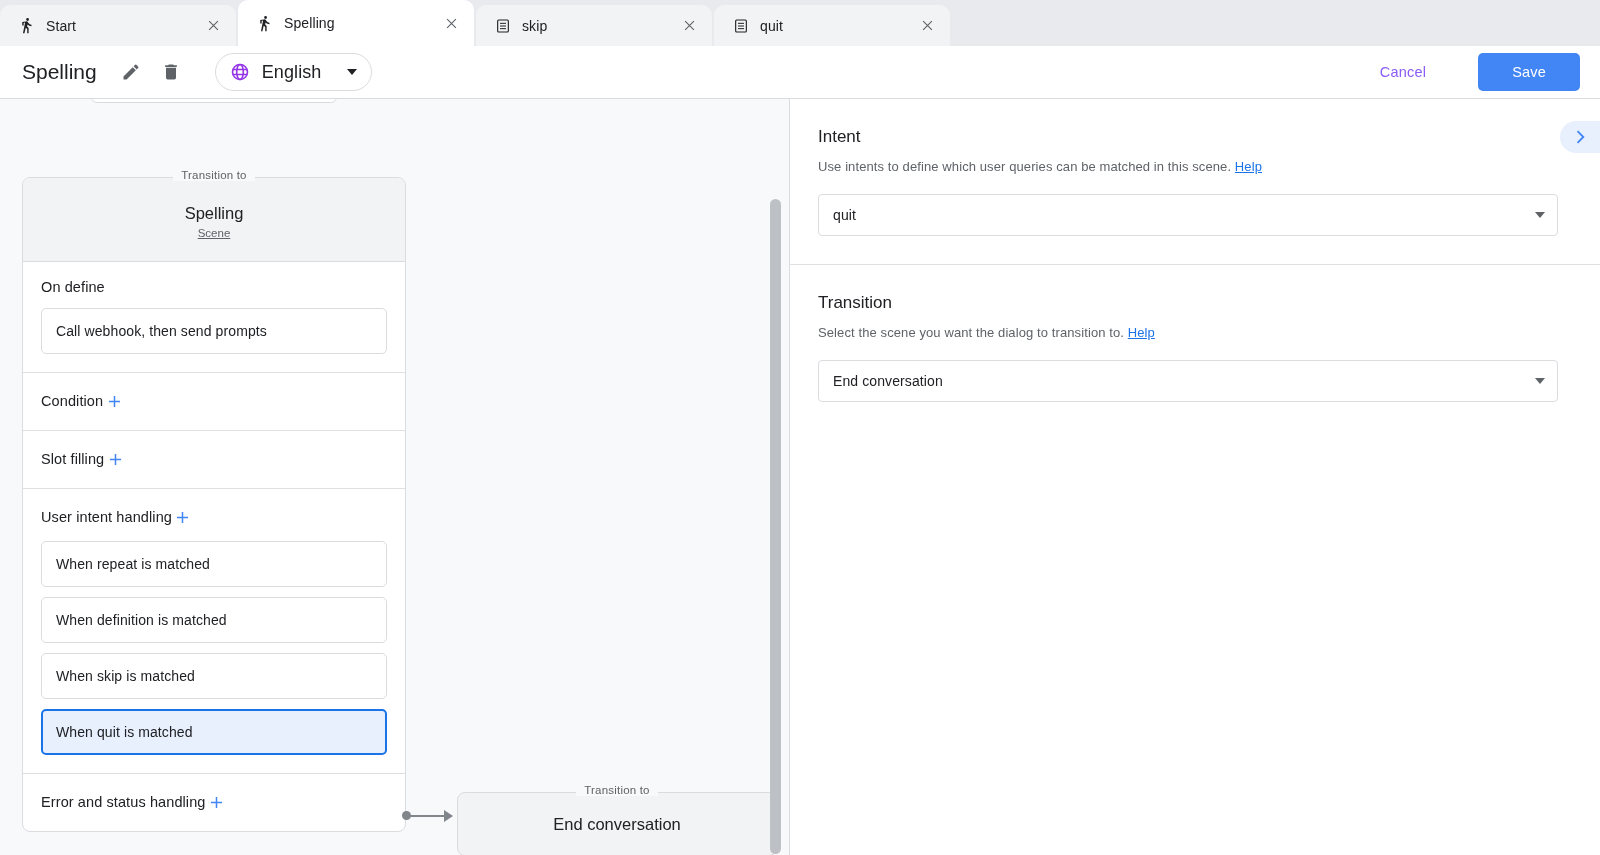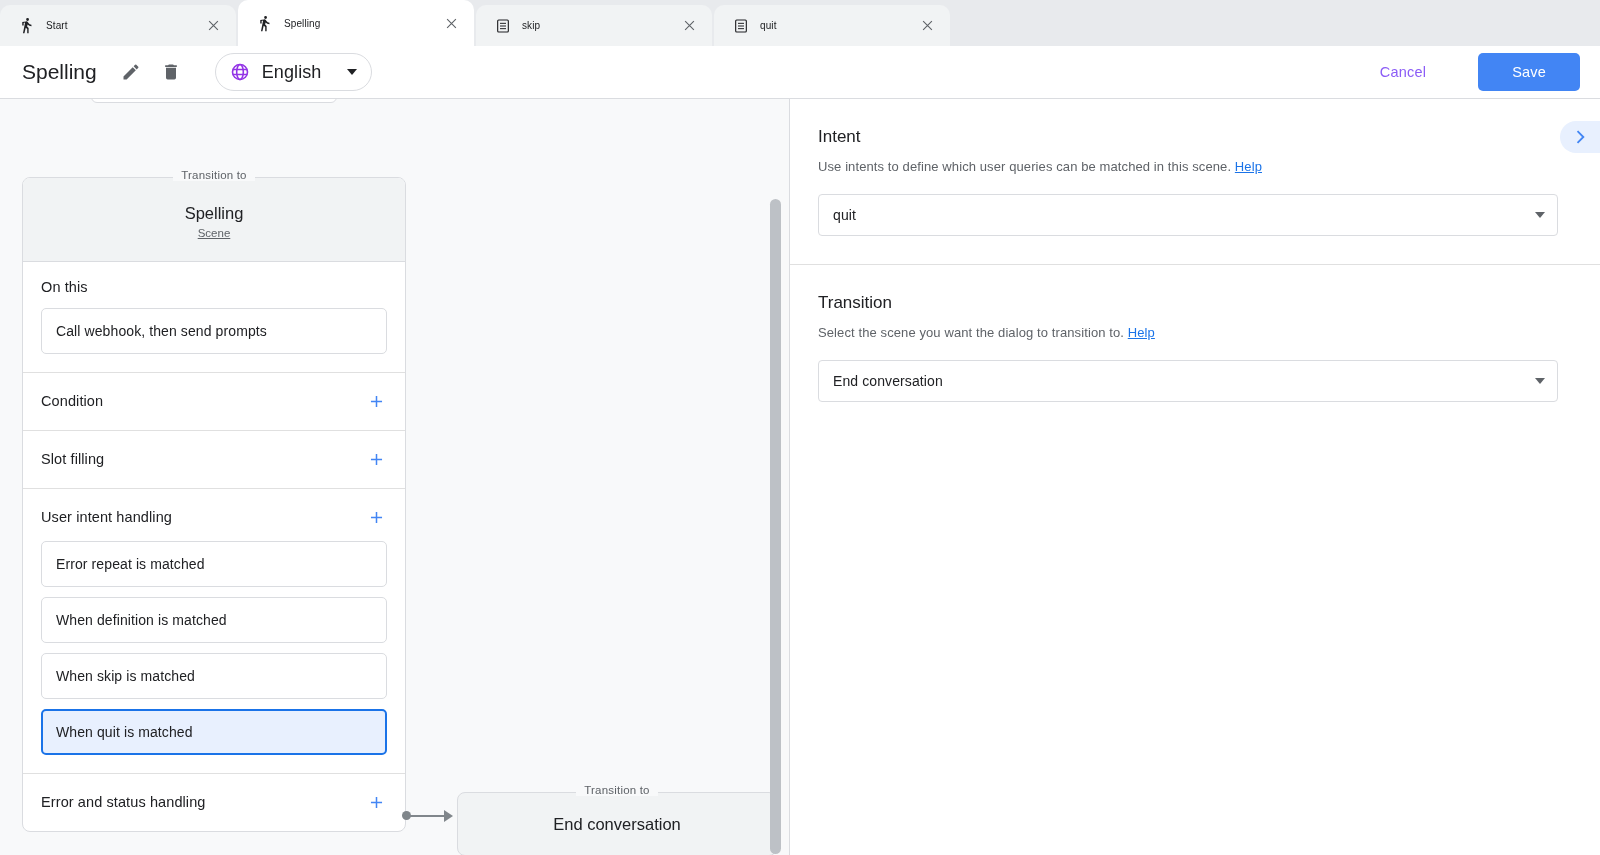--- a/index.html
+++ b/index.html
@@ -38,21 +38,21 @@
   }
   .tab-icon {
     width: 17px; height: 17px;
     flex: 0 0 17px;
     display: flex; align-items: center; justify-content: center;
     color: #202124;
     margin-right: 11px;
   }
   .tab-label {
     flex: 1 1 auto;
-    font-size: 10px;
+    font-size: 14px;
     color: #202124;
     white-space: nowrap; overflow: hidden; text-overflow: ellipsis;
     letter-spacing: .1px;
   }
   .tab-close {
     width: 18px; height: 18px;
     flex: 0 0 18px;
     display: flex; align-items: center; justify-content: center;
     color: #5f6368;
     cursor: pointer;
@@ -180,21 +180,21 @@
   }
   .scene-section {
     border-bottom: 1px solid #e0e0e0;
     padding: 17px 18px 18px;
   }
   .scene-section:last-child { border-bottom: none; }
   .sec-label {
     font-size: 14.5px; color: #202124; letter-spacing: .1px;
   }
   .sec-row {
-    display: flex; align-items: center; justify-content: space-between;
+    display: flex; align-items: center; 
   }
   .plus-btn {
     width: 22px; height: 22px;
     display: flex; align-items: center; justify-content: center;
     color: #4285f4; font-size: 22px; line-height: 1;
     cursor: pointer; font-weight: 300;
   }
   .chip-box {
     margin-top: 13px;
     border: 1px solid #dadce0;
@@ -413,21 +413,21 @@
     <div class="card-legend">
       <span>Transition to</span>
     </div>
 
     <div class="scene-head">
       <div class="scene-head-title">Spelling</div>
       <div class="scene-head-sub">Scene</div>
     </div>
 
     <div class="scene-section">
-      <div class="sec-label">On this</div>
+      <div class="sec-label">On define</div>
       <div class="chip-box">Call webhook, then send prompts</div>
     </div>
 
     <div class="scene-section">
       <div class="sec-row">
         <span class="sec-label">Condition</span>
         <span class="plus-btn">
           <svg viewBox="0 0 24 24" width="19" height="19" fill="none" stroke="currentColor" stroke-width="1.9">
             <path d="M12 5v14M5 12h14"></path>
           </svg>
@@ -448,21 +448,21 @@
 
     <div class="scene-section">
       <div class="sec-row">
         <span class="sec-label">User intent handling</span>
         <span class="plus-btn">
           <svg viewBox="0 0 24 24" width="19" height="19" fill="none" stroke="currentColor" stroke-width="1.9">
             <path d="M12 5v14M5 12h14"></path>
           </svg>
         </span>
       </div>
-      <div class="chip-box">Error repeat is matched</div>
+      <div class="chip-box">When repeat is matched</div>
       <div class="chip-box">When definition is matched</div>
       <div class="chip-box">When skip is matched</div>
       <div class="chip-box selected">When quit is matched</div>
     </div>
 
     <div class="scene-section">
       <div class="sec-row">
         <span class="sec-label">Error and status handling</span>
         <span class="plus-btn">
           <svg viewBox="0 0 24 24" width="19" height="19" fill="none" stroke="currentColor" stroke-width="1.9">

